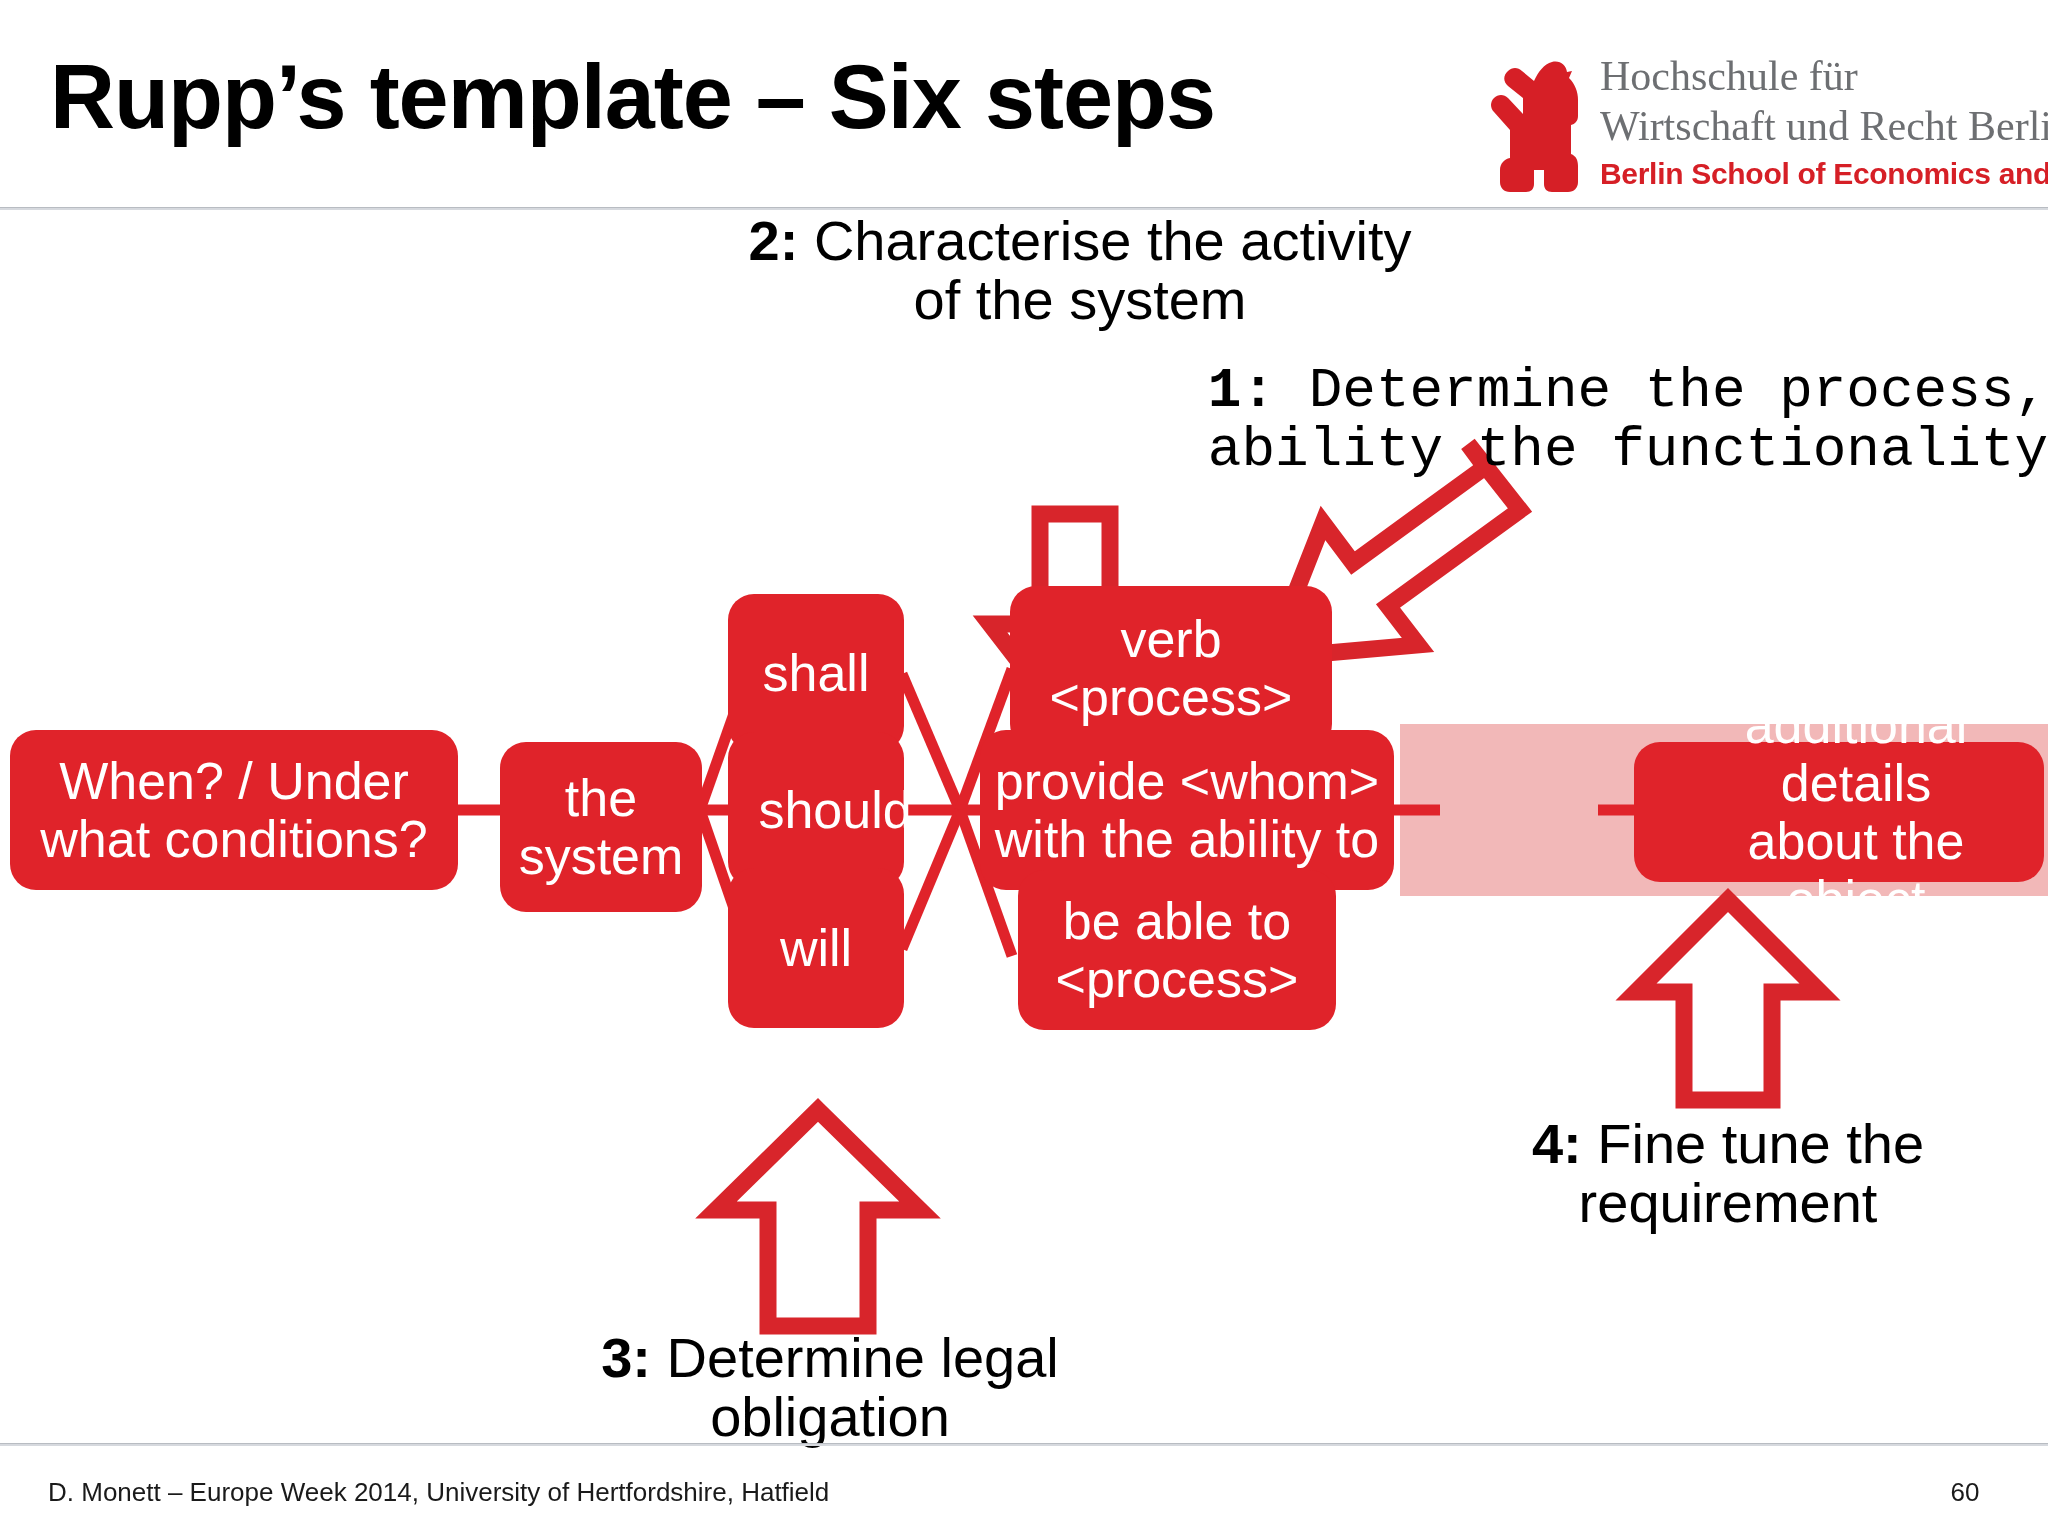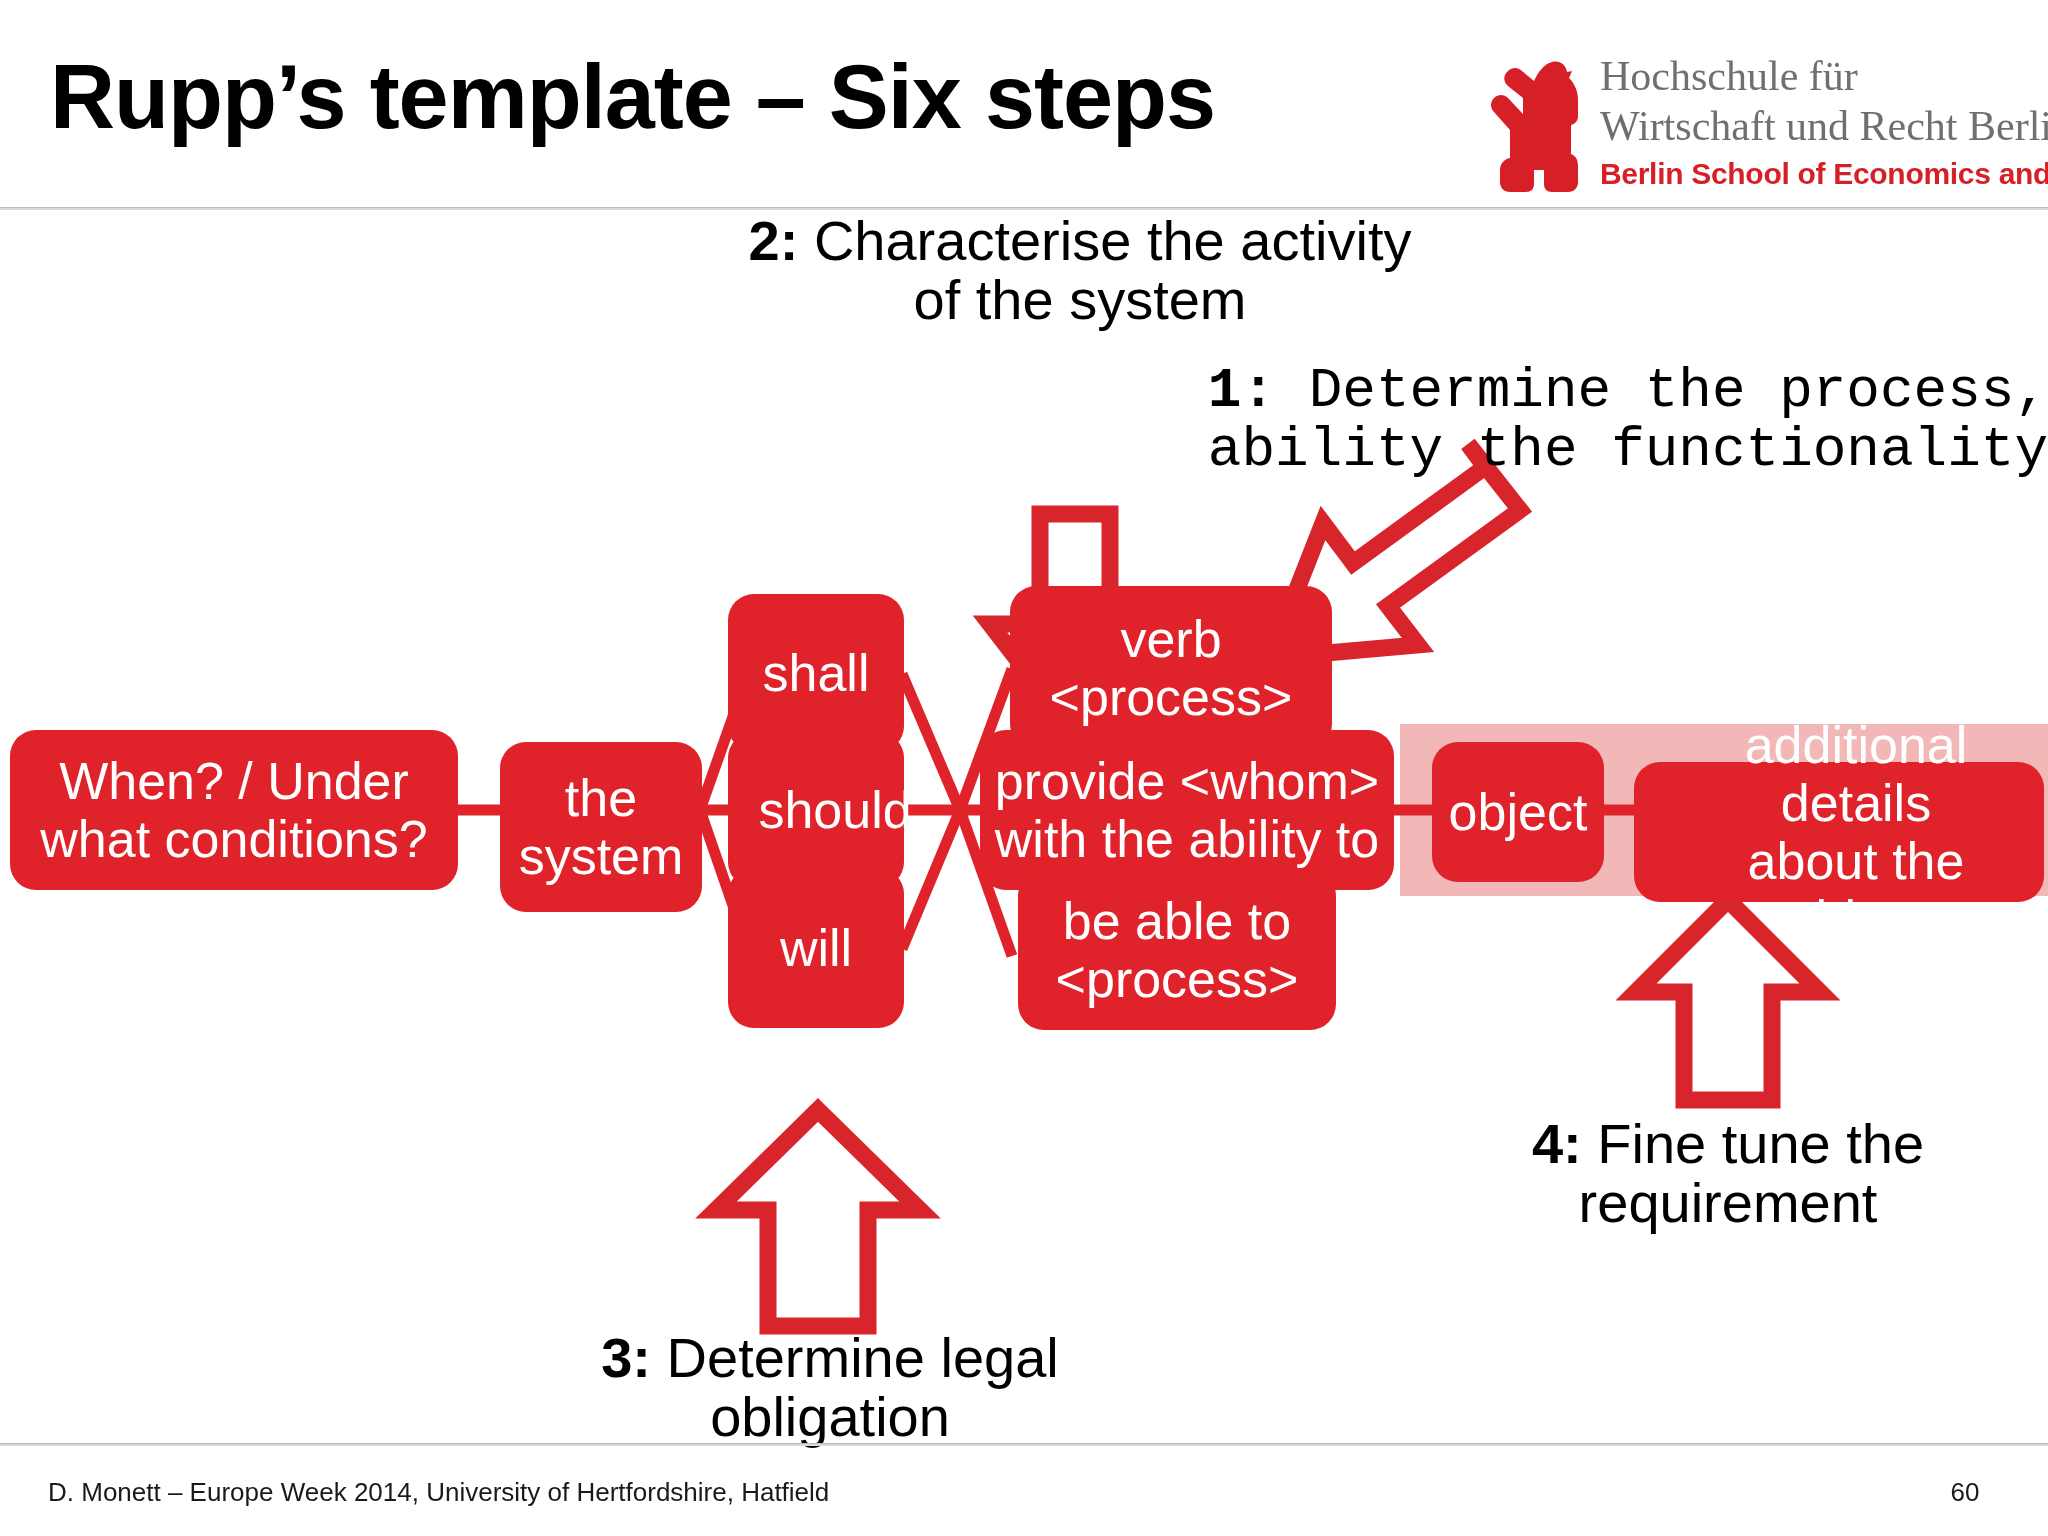--- a/index.html
+++ b/index.html
@@ -186,23 +186,22 @@
       </div>
     </div>
 
     <div class="node" style="left:1018px; top:656px; width:318px; height:160px;">
       <div>
         <div>be able to</div>
         <div>&lt;process&gt;</div>
       </div>
     </div>
 
-    <div class="node" style="left:1432px; top:528px; width:172px; height:140px;">object</div>
-
-    <div class="node" style="left:1634px; top:548px; width:410px; height:140px;padding-left:44px;">
+
+    <div class="node" style="left:1634px; top:528px; width:410px; height:140px;padding-left:44px;">
       <div>
         <div>additional details</div>
         <div>about the object</div>
       </div>
     </div>
 
     <div class="note center" style="left:700px; top:-3px; width:760px;">
       <span><b>2:</b><span> Characterise the activity</span></span><br>
       <span>of the system</span>
     </div>

